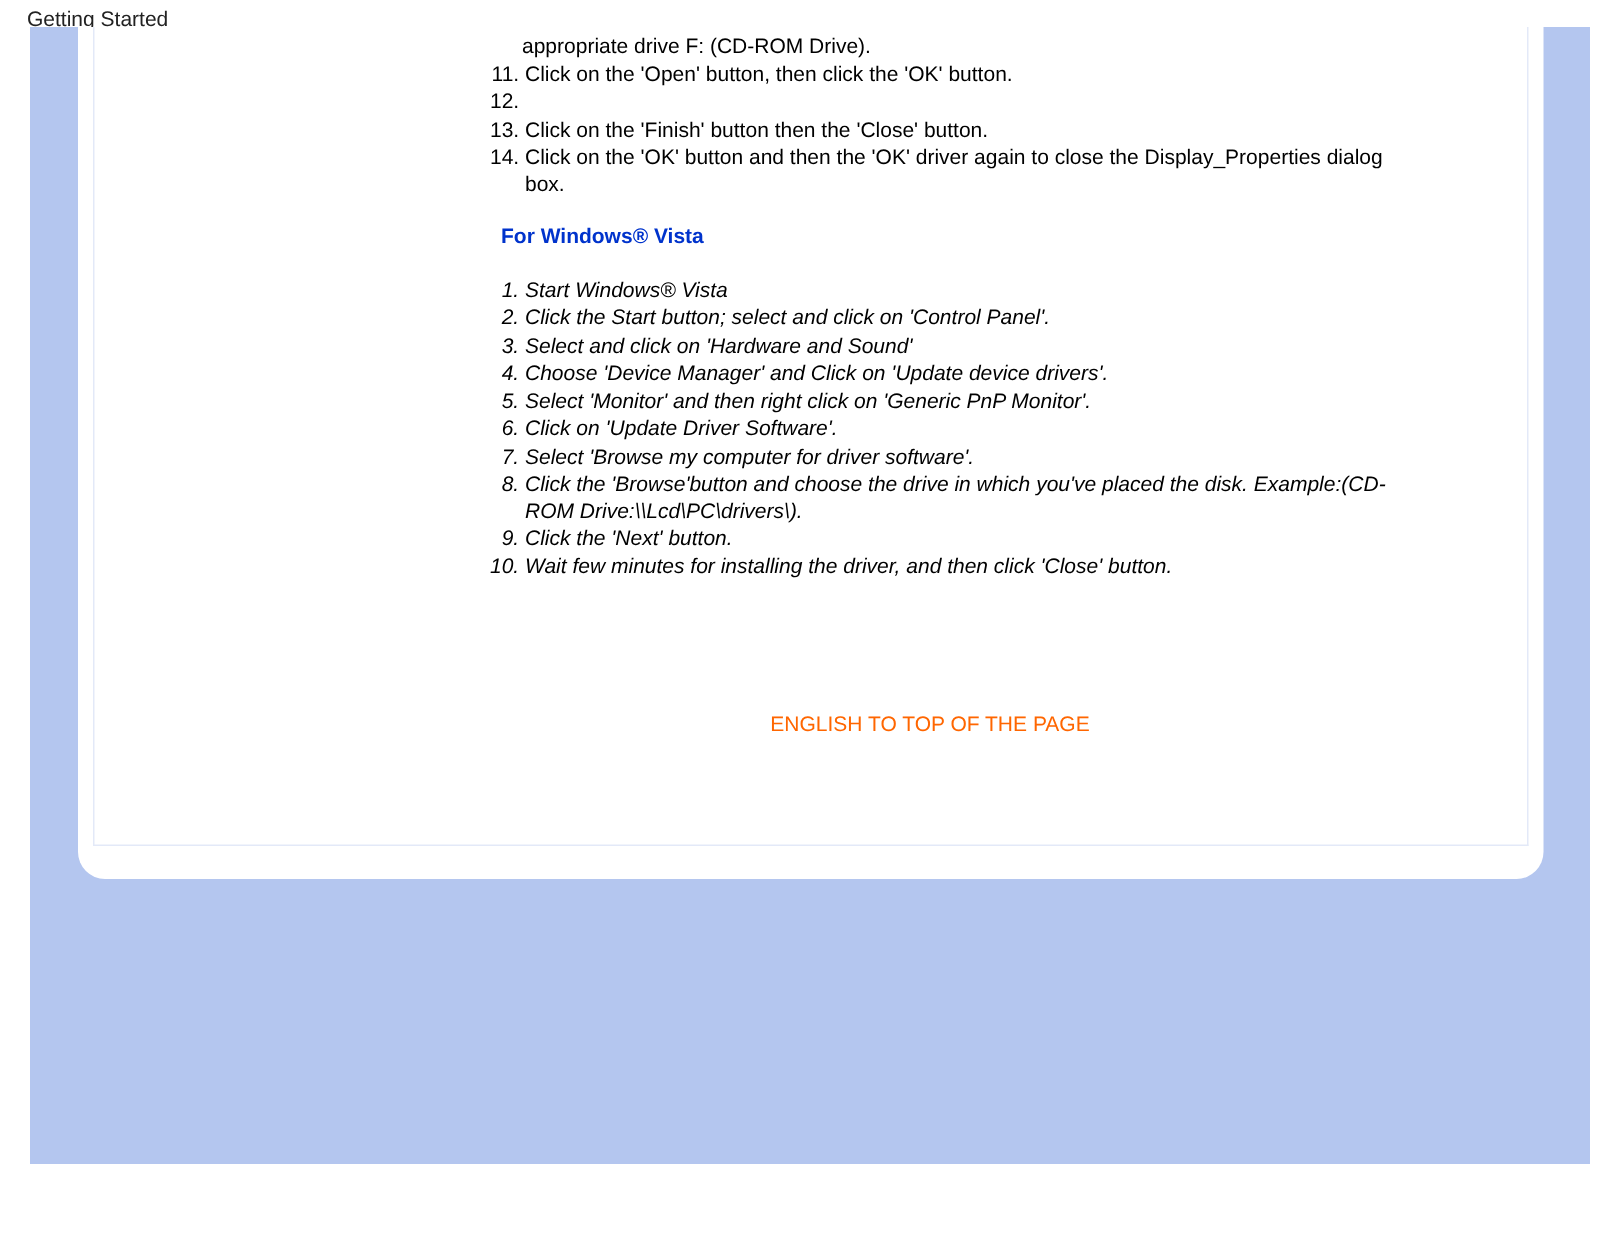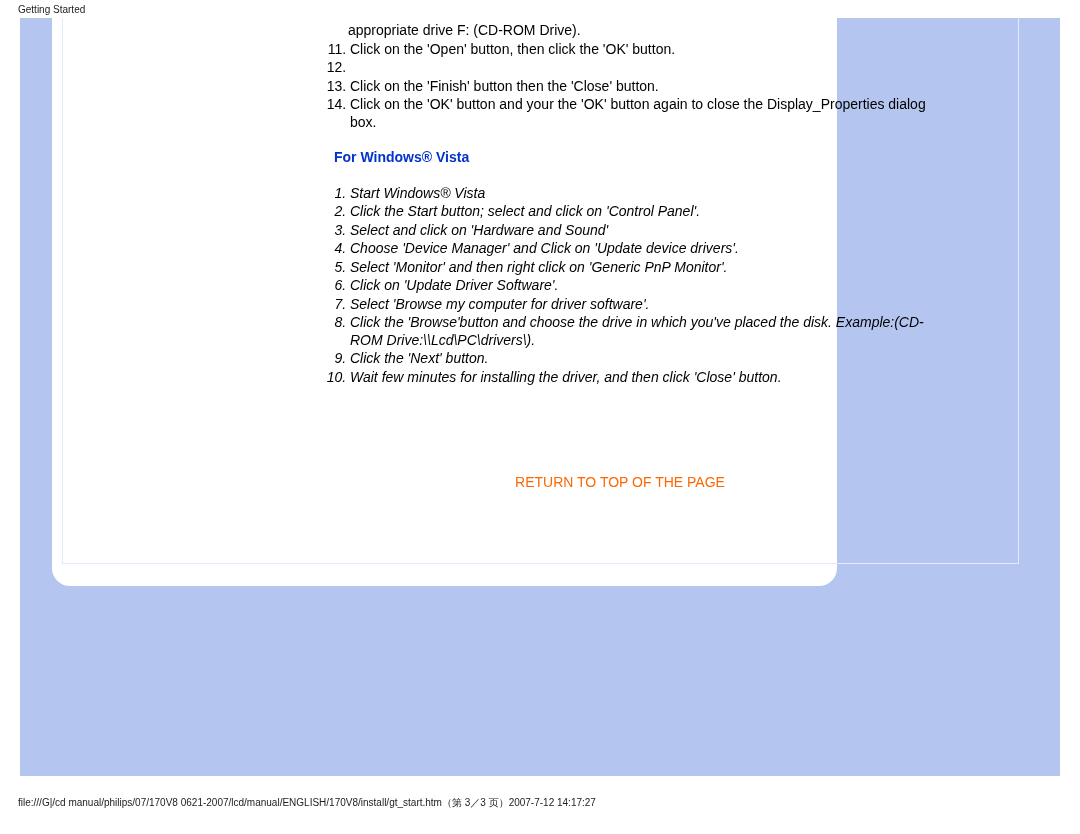--- a/index.html
+++ b/index.html
@@ -14,36 +14,36 @@
   .page {
     position: relative;
     width: 1080px;
     height: 834px;
     background: #ffffff;
   }
   .header-label {
     position: absolute;
     top: 4px;
     left: 18px;
-    font-size: 10px;
+    font-size: 14px;
     color: #222;
   }
   .blue-bg {
     position: absolute;
     top: 18px;
     left: 20px;
     width: 1040px;
     height: 758px;
     background: #b4c6ef;
   }
   .white-panel {
     position: absolute;
     top: 18px;
     left: 52px;
-    width: 785px;
+    width: 977px;
     height: 568px;
     background: #fff;
     border-bottom-left-radius: 18px;
     border-bottom-right-radius: 18px;
     box-sizing: border-box;
   }
   .inner-line {
     position: absolute;
     top: 0;
     left: 10px;
@@ -123,39 +123,38 @@
     <div class="content">
 
       <ol class="first" start="10">
         <li value="10" style="list-style-type:none;margin-left:-2px;">
           <span>appropriate drive F: (CD-ROM Drive).</span>
         </li>
         <li value="11">Click on the 'Open' button, then click the 'OK' button.</li>
         <li value="12">
         </li>
         <li value="13">Click on the 'Finish' button then the 'Close' button.</li>
-        <li value="14">Click on the 'OK' button and your the 'OK' button again to close the Display_Properties dialog box.</li>
+        <li value="14">Click on the 'OK' button and then the 'OK' driver again to close the Display_Properties dialog box.</li>
       </ol>
 
       <div class="vista-heading">For Windows® Vista</div>
 
       <ol class="second">
         <li>Start Windows® Vista</li>
         <li>Click the Start button; select and click on 'Control Panel'.</li>
         <li>Select and click on 'Hardware and Sound'</li>
         <li>Choose 'Device Manager' and Click on 'Update device drivers'.</li>
         <li>Select 'Monitor' and then right click on 'Generic PnP Monitor'.</li>
         <li>Click on 'Update Driver Software'.</li>
         <li>Select 'Browse my computer for driver software'.</li>
         <li>Click the 'Browse'button and choose the drive in which you've placed the disk. Example:(CD-ROM Drive:\\Lcd\PC\drivers\).</li>
         <li>Click the 'Next' button.</li>
         <li>Wait few minutes for installing the driver, and then click 'Close' button.</li>
       </ol>
 
 
-      <a href="#" class="return-link">RETURN TO TOP OF THE PAGE</a>
+      <a href="#" class="return-link">ENGLISH TO TOP OF THE PAGE</a>
 
     </div>
   </div>
 
-  <div class="footer-text">file:///G|/cd manual/philips/07/170V8 0621-2007/lcd/manual/ENGLISH/170V8/install/gt_start.htm（第 3／3 页）2007-7-12 14:17:27</div>
 
 </div>
 
 </body></html>

